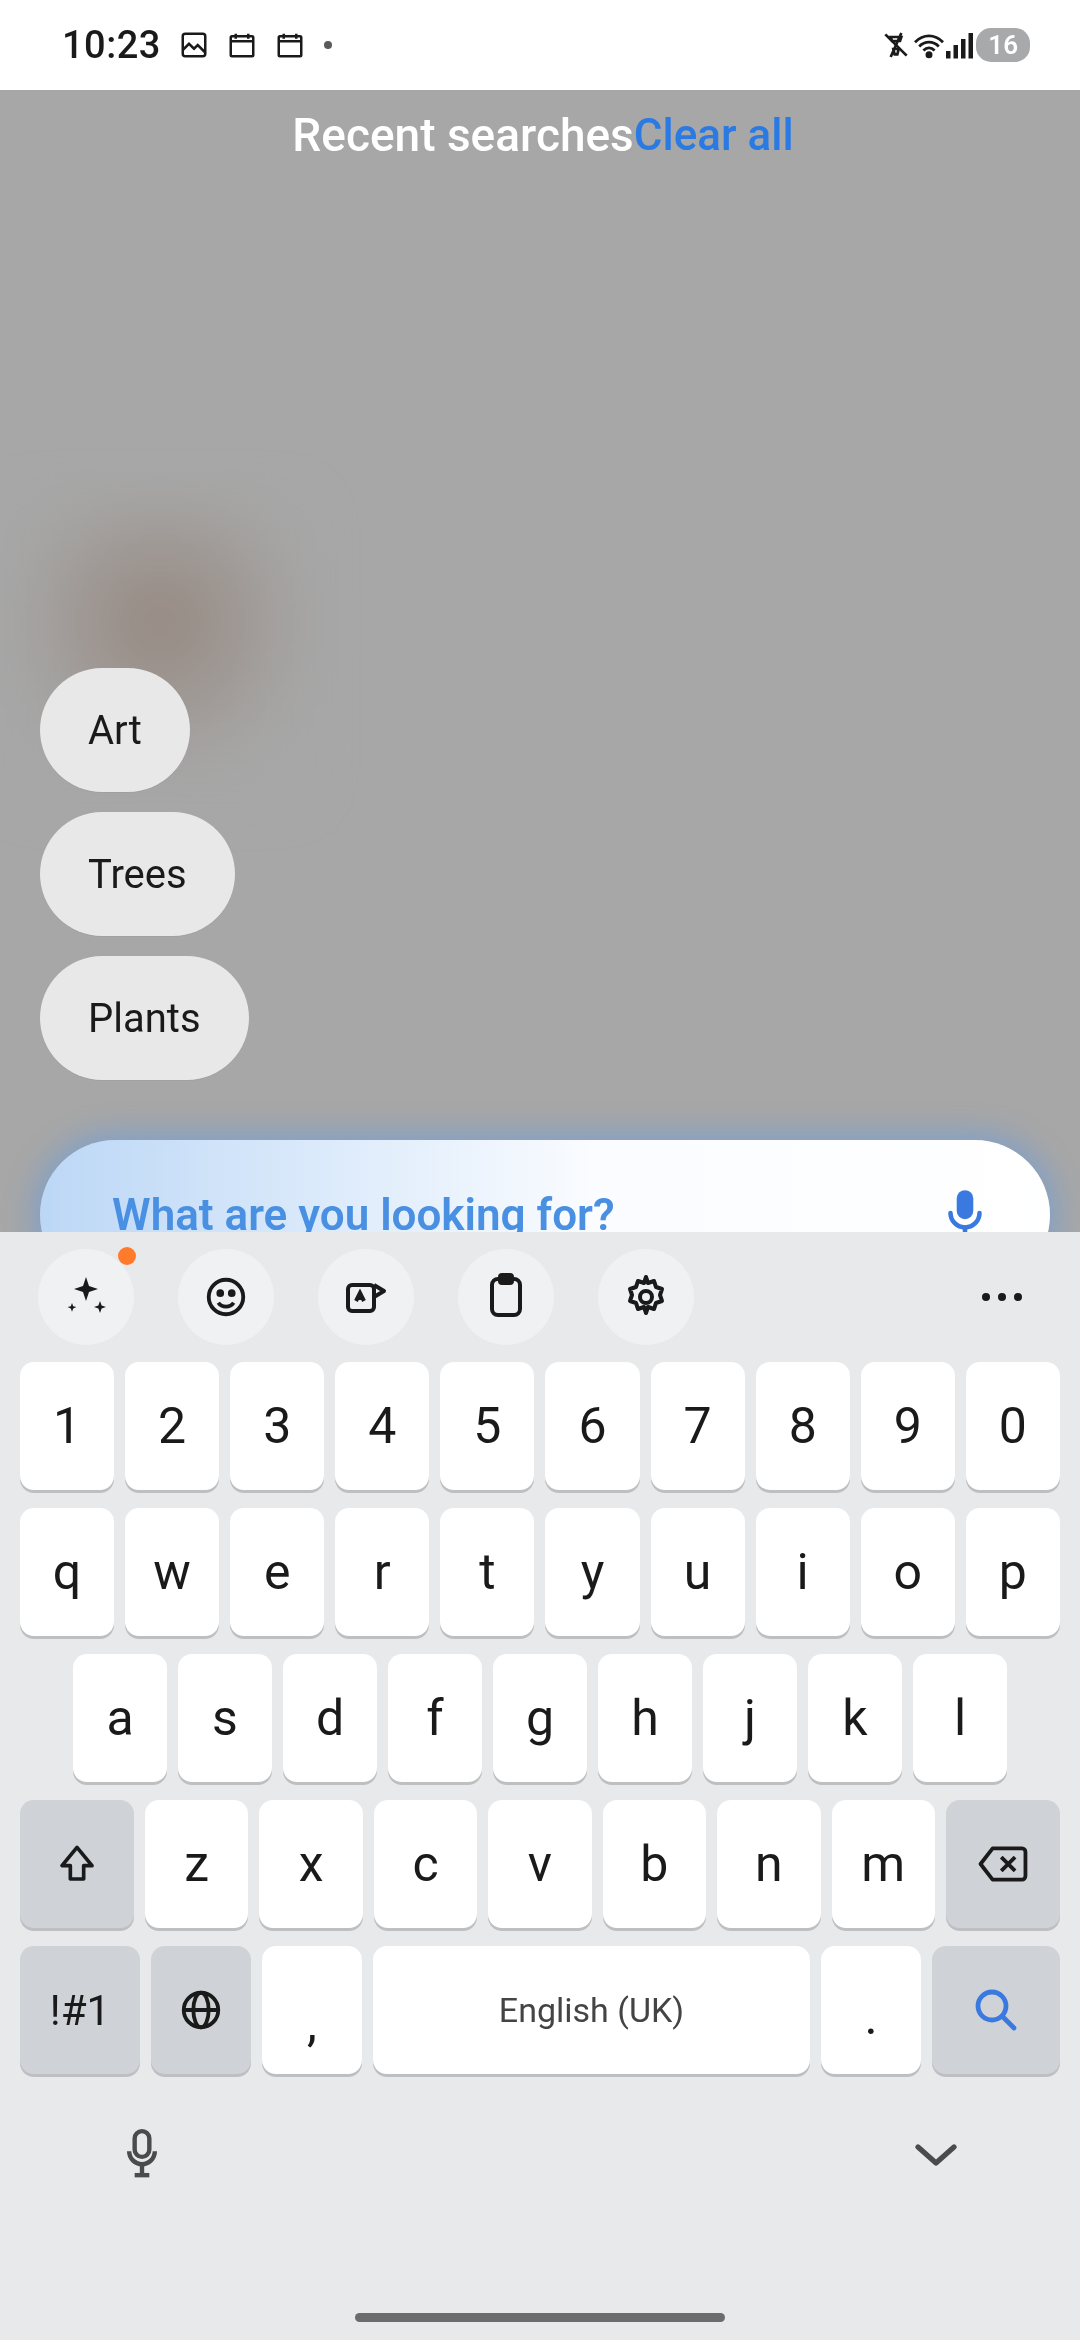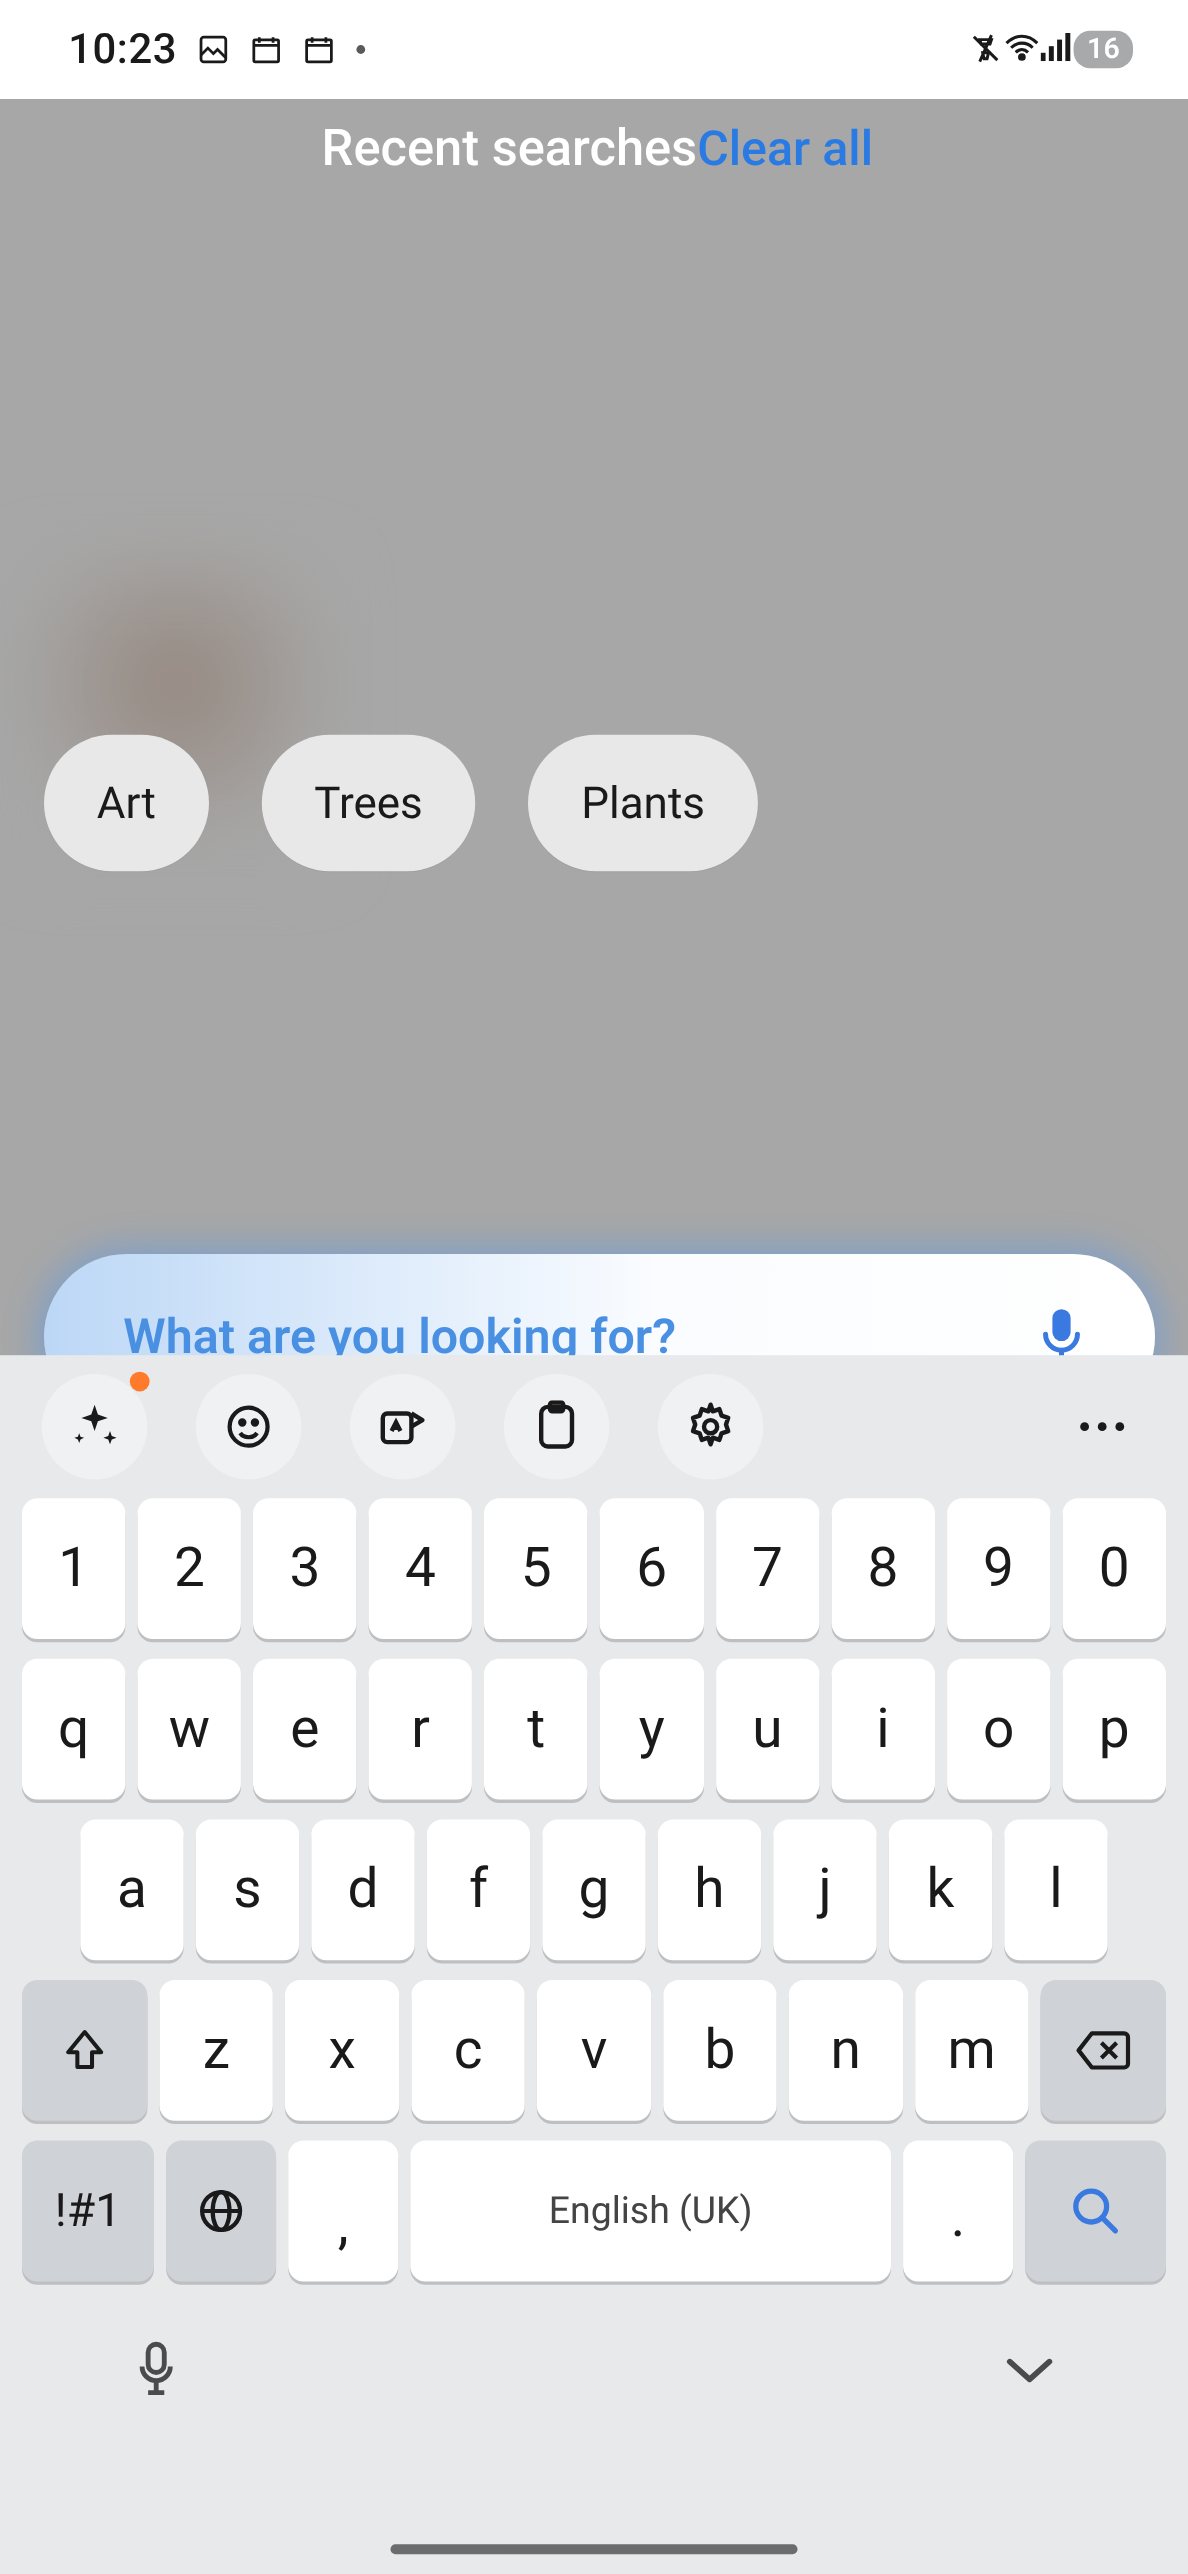--- a/index.html
+++ b/index.html
@@ -2,34 +2,34 @@
 <html><head>
 <meta charset="utf-8">
 <style>
   * { margin:0; padding:0; box-sizing:border-box; font-family:-apple-system,BlinkMacSystemFont,'Segoe UI',Roboto,sans-serif; -webkit-font-smoothing:antialiased; }
   html,body { width:1080px; height:2340px; background:#fff; overflow:hidden; }
   
   .statusbar { height:90px; display:flex; align-items:center; justify-content:space-between; padding:0 50px 0 62px; background:#fff; }
   .sb-left { display:flex; align-items:center; gap:18px; }
   .sb-time { font-size:38px; font-weight:500; color:#1a1a1a; letter-spacing:0.5px; }
   .sb-icon { display:inline-flex; }
-  .sb-right { display:flex; align-items:flex-start; }
+  .sb-right { display:flex; align-items:center; }
   .battery { display:flex; align-items:center; background:#a7a9ab; color:#fff; border-radius:15px; padding:2px 12px; font-size:26px; font-weight:600; }
   
   .content { position:relative; height:calc(100% - 90px); background:#a7a7a7; }
   .blur-blob { position:absolute; left:20px; top:420px; width:280px; height:280px; background:radial-gradient(circle at 50% 40%,#8b7466 0%,#a7a7a7 70%); filter:blur(28px); opacity:.6; }
   .header { display:flex; justify-content:center; align-items:center; padding:18px 48px 28px 54px; }
   .h-title { font-size:46px; font-weight:500; color:#fff; }
   .h-clear { font-size:44px; font-weight:500; color:#2a7ae4; }
   .recent-row { display:flex; align-items:center; gap:48px; padding:0 0 0 60px; height:170px; }
   .thumb { width:150px; height:150px; border-radius:75px; background:#1a1a1a; position:relative; overflow:hidden; }
   .thumb::before { content:""; position:absolute; inset:0; background:radial-gradient(circle at 35% 45%,#ffd92b 0 18%,transparent 20%),linear-gradient(180deg,#0b0b0c 0 40%,#1d1e21 100%); }
   .thumb::after { content:""; position:absolute; left:48%; top:52%; width:40px; height:42px; background:#2a66c7; border-radius:6px; }
   .recent-label { font-size:46px; color:#222; font-weight:400; }
-  .chips { position:absolute; left:40px; top:578px; display:flex; flex-direction:row; gap:48px; }
+  .chips { position:absolute; left:40px; top:578px; display:flex; flex-direction:column; gap:20px; }
   .chip { display:inline-flex; align-items:center; justify-content:center; background:#e8e8e8; color:#1a1a1a; font-size:40px; font-weight:400; padding:0 48px; height:124px; border-radius:62px; box-shadow:0 1px 0 rgba(0,0,0,.04); width:fit-content; }
   .searchbar { position:absolute; left:40px; right:30px; top:1050px; height:150px; border-radius:75px; background:linear-gradient(90deg,#bcd7f6 0%,#d8e8fa 25%,#fafcff 55%,#ffffff 100%); box-shadow:0 0 28px 8px rgba(74,149,247,.38); display:flex; align-items:center; padding:0 50px 0 60px; }
   .search-placeholder { font-size:44px; font-weight:600; color:#4a90e2; flex:1;margin-left:12px; }
   .mic-btn { width:70px; height:70px; display:flex; align-items:center; justify-content:center; }
   
   .keyboard { position:absolute; left:0; right:0; bottom:0; height:1108px; background:#e7e9eb; }
   .kb-toolbar { height:130px; display:flex; align-items:center; padding:0 30px 0 38px; gap:44px; }
   .tb-btn { width:96px; height:96px; border-radius:48px; background:#eff1f2; display:flex; align-items:center; justify-content:center; position:relative; }
   .tb-btn.plain { background:transparent; }
   .tb-spacer { flex:1; }

